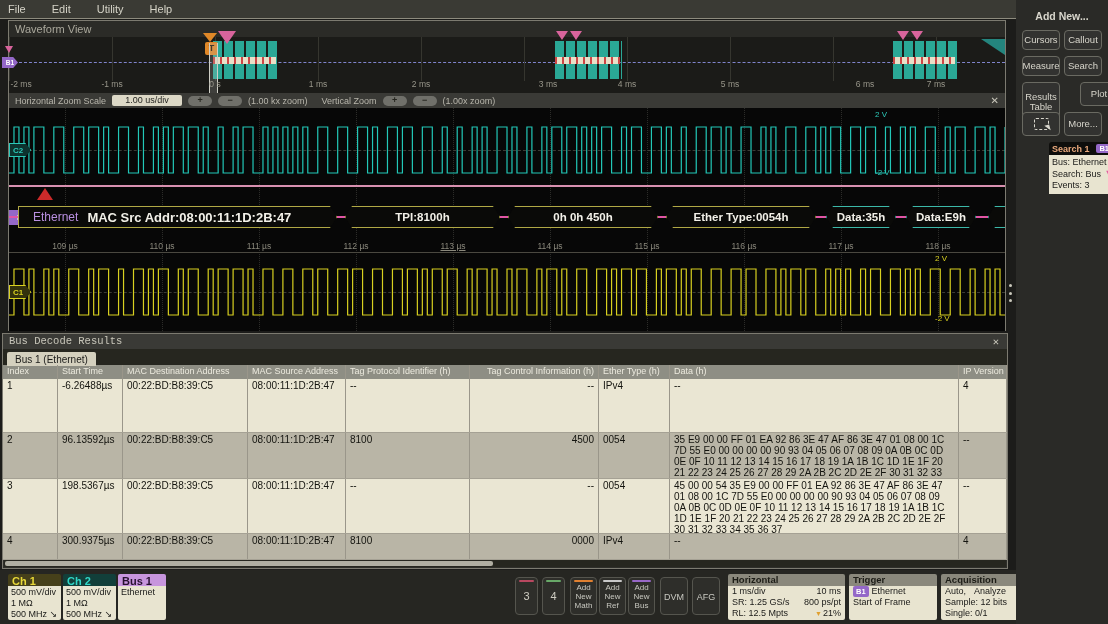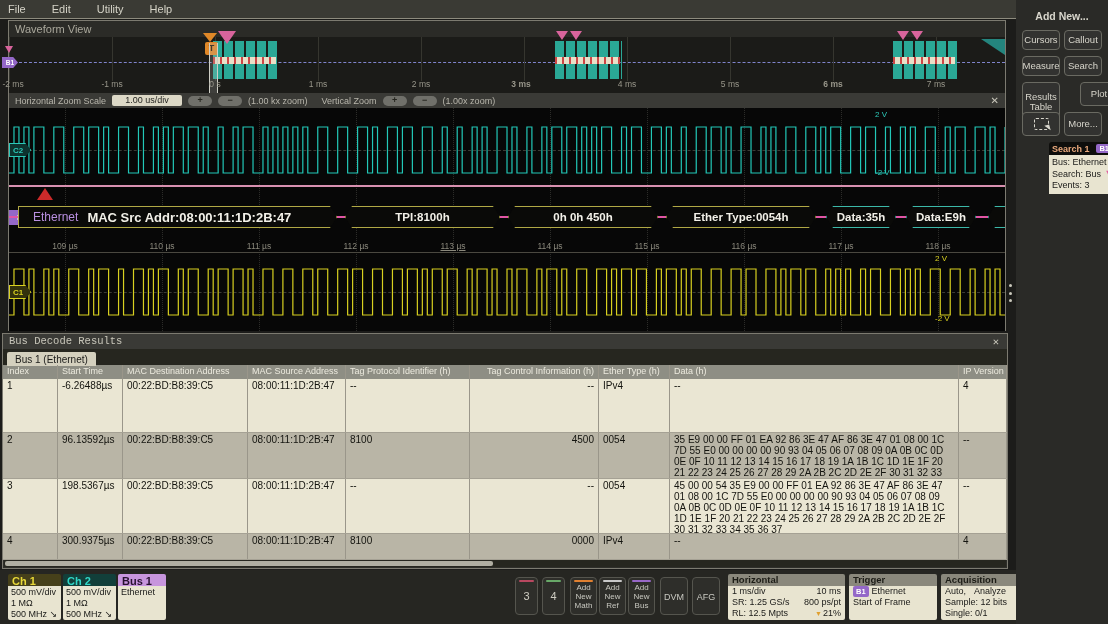--- a/index.html
+++ b/index.html
@@ -204,29 +204,29 @@
     <div class="tri-pink" style="left:888px;top:-6px;"></div>
     <div class="tri-pink" style="left:902px;top:-6px;"></div>
     <div class="tri-pink" style="left:-4px;top:9px;border-left-width:4px;border-right-width:4px;border-top-width:7px;"></div>
     <div class="tri-orange" style="left:194px;top:-4px;"></div>
     <div class="tri-pink" style="left:209px;top:-6px;border-left-width:9px;border-right-width:9px;border-top-width:13px;"></div>
     <div id="trig-t">T</div>
     <div id="zoomband"></div>
     <div id="ovb1">B1</div>
     <div id="ovcorner"></div>
     <div id="ovticks">
-        <div class="ovtick" style="left: 4px;">-2 ms</div>
+        <div class="ovtick" style="left: 12px;">-2 ms</div>
         <div class="ovtick" style="left: 103px;">-1 ms</div>
         <div class="ovtick" style="left: 206px;">0 s</div>
         <div class="ovtick" style="left: 309px;">1 ms</div>
         <div class="ovtick" style="left: 412px;">2 ms</div>
-        <div class="ovtick" style="left: 512px; font-weight: bold;">3 ms</div>
+        <div class="ovtick" style="left: 539px;">3 ms</div>
         <div class="ovtick" style="left: 618px;">4 ms</div>
         <div class="ovtick" style="left: 721px;">5 ms</div>
-        <div class="ovtick" style="left: 824px; font-weight: bold;">6 ms</div>
+        <div class="ovtick" style="left: 856px;">6 ms</div>
         <div class="ovtick" style="left: 927px;">7 ms</div>
       </div>
   </div>
 
   <div id="zoombar">
     <span>Horizontal Zoom Scale</span>
     <span id="zoomscale">1.00 us/div</span>
     <span class="zbtn">+</span>
     <span class="zbtn">−</span>
     <span>(1.00 kx zoom)</span>

